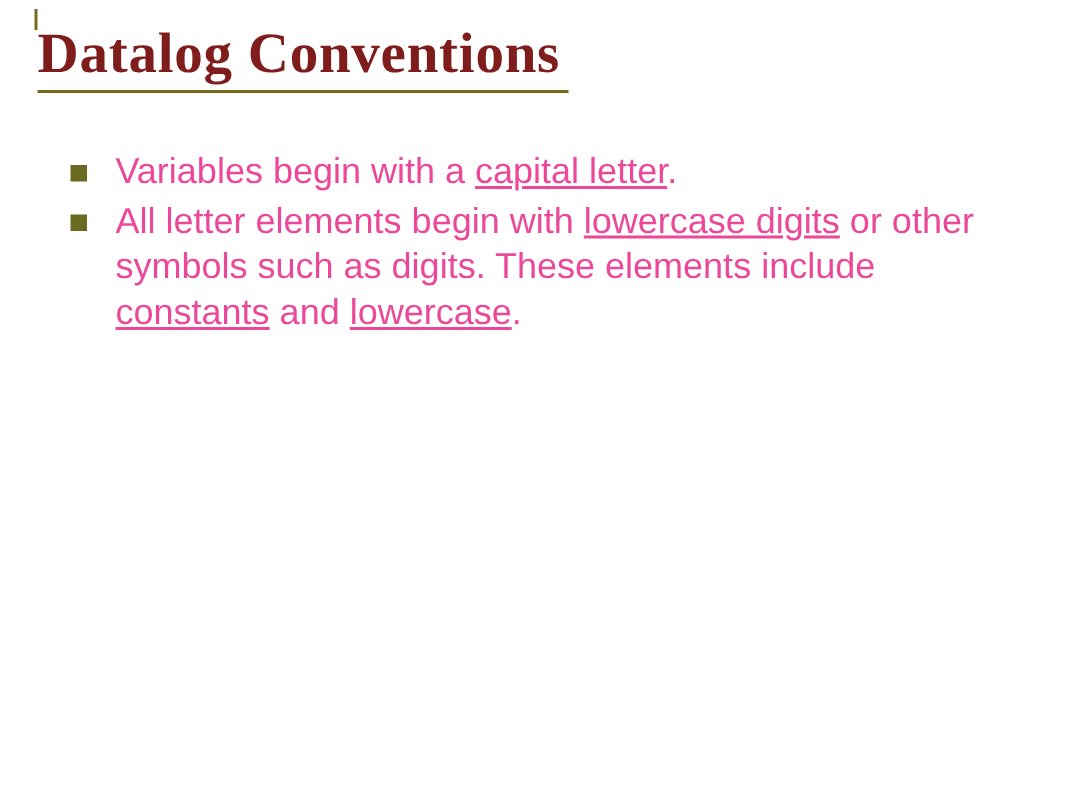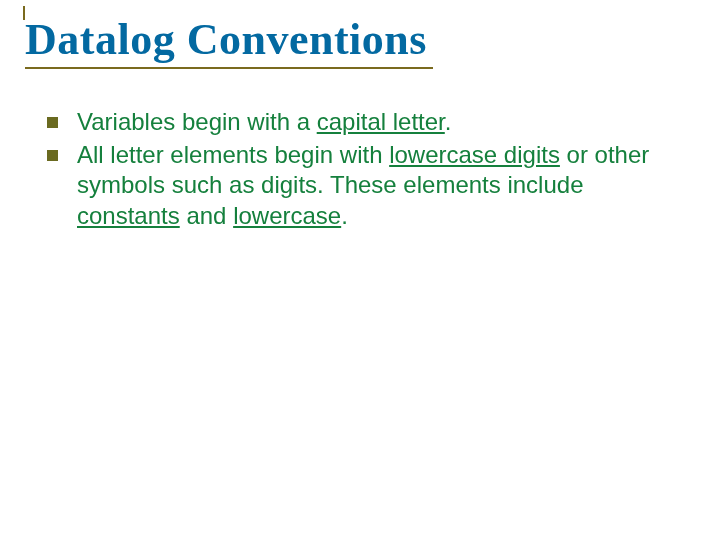--- a/index.html
+++ b/index.html
@@ -29,35 +29,35 @@
     left: 23px;
     top: 6px;
     width: 2px;
     height: 14px;
     background: #7a6a1e;
   }
   h1.title {
     margin: 0;
     font-family: "Times New Roman", Times, serif;
     font-weight: bold;
-    font-size: 44px;
-    color: #0369a1;
+    font-size: 38px;
+    color: #7f1d1d;
     letter-spacing: 0.5px;
   }
   ul.points {
     list-style: none;
     margin: 38px 0 0 0;
     padding: 0 10px 0 22px;
   }
   ul.points li {
     position: relative;
     padding-left: 30px;
     font-size: 24px;
     line-height: 1.28;
-    color: #15803d;
+    color: #ec4899;
     margin-bottom: 2px;
   }
   ul.points li .bullet {
     position: absolute;
     left: 0;
     top: 10px;
     width: 11px;
     height: 11px;
     background: #6a6a20;
   }

